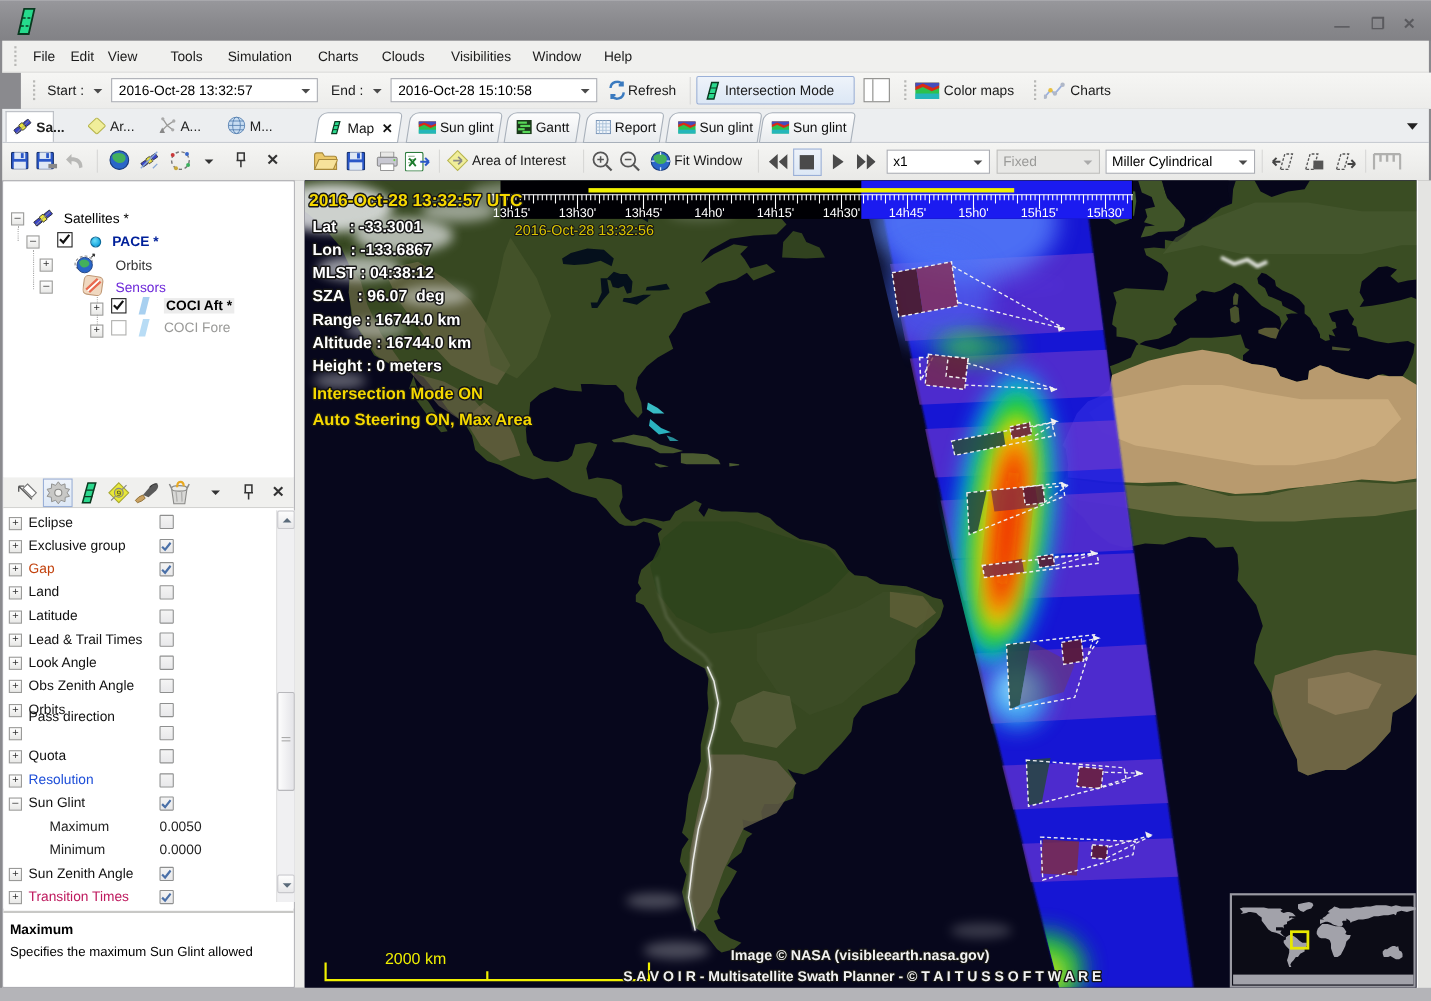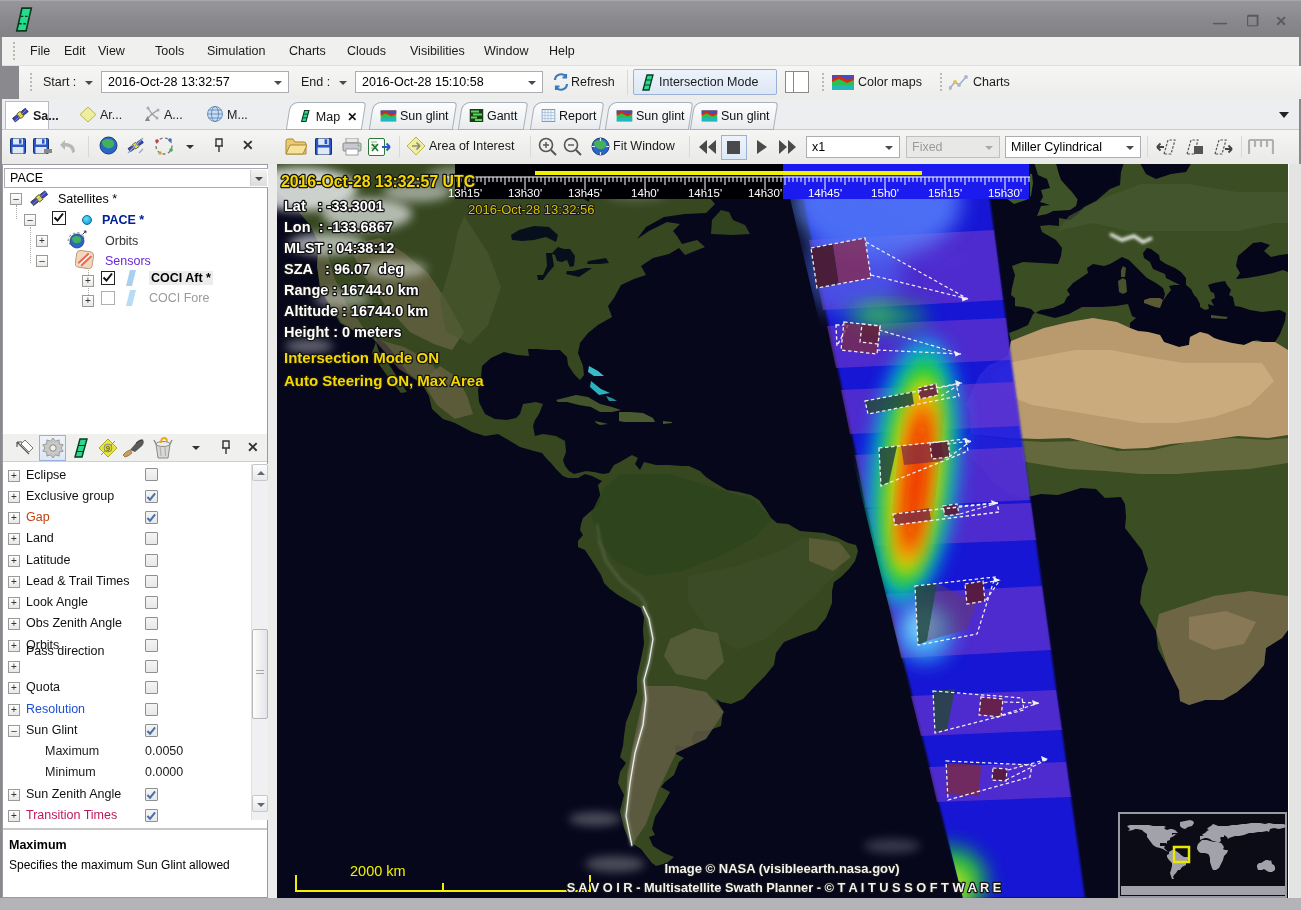--- a/index.html
+++ b/index.html
@@ -336,25 +336,20 @@
  <svg width="26" height="16" style="position:absolute;left:1246px;top:9px" viewBox="0 0 26 16">
         <path d="M1,1 L25,1 M1,1 L1,15 M7,1 L7,8 M13,1 L13,8 M19,1 L19,8 M25,1 L25,15" stroke="#b0b0ae" stroke-width="2.2"></path>
       </svg>
 </div>
 
 <div id="lpanel">
  <div id="ltree">
   <div style="position:absolute;left:13px;top:40px;height:14px;border-left:1px dotted #aaa"></div>
   <div style="position:absolute;left:27px;top:62px;height:36px;border-left:1px dotted #aaa"></div>
   <div style="position:absolute;left:85px;top:100px;height:34px;border-left:1px dotted #aaa"></div>
-  <div class="combo" style="left:1px;top:3px;width:265px;height:20px">
-          <span style="position:absolute;left:5px;top:2px">PACE</span>
-          <span class="ar"></span>
-          <span class="car" style="right:5px;top:8px"></span>
-        </div>
   <div class="exp" style="left:7px;top:28px">–</div>
   <svg width="20" height="17" style="position:absolute;left:26px;top:25px" viewBox="0 0 20 17">
           <g transform="rotate(-38 10 8)">
             <rect x="1" y="6" width="6" height="4.6" fill="#3a45c8" stroke="#222" stroke-width="0.7"></rect>
             <rect x="13" y="6" width="6" height="4.6" fill="#3a45c8" stroke="#222" stroke-width="0.7"></rect>
             <rect x="7.8" y="5.4" width="4.4" height="6" fill="#e8e23a" stroke="#222" stroke-width="0.7"></rect>
           </g>
           <path d="M3,15 L17,2" stroke="#999" stroke-width="0.8"></path>
         </svg>
   <span style="position:absolute;left:55px;top:27px">Satellites *</span>

